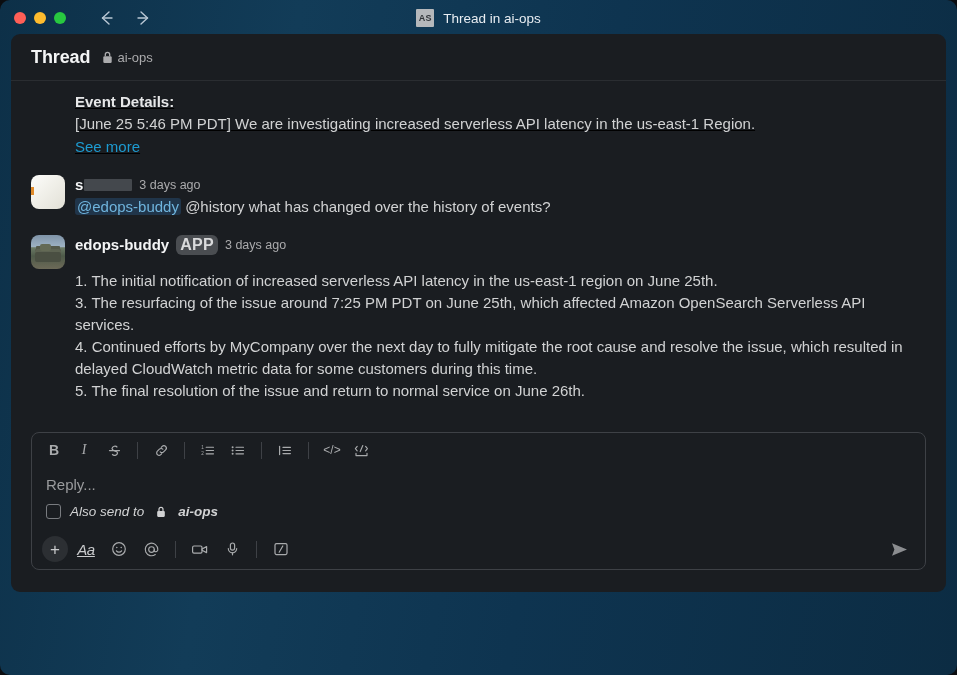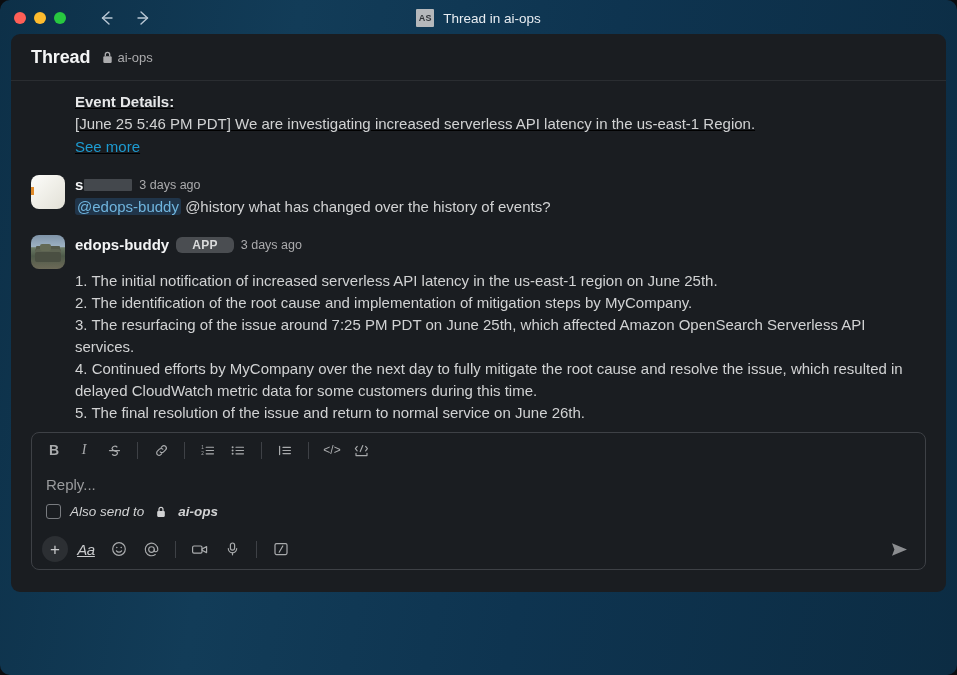--- a/index.html
+++ b/index.html
@@ -211,24 +211,24 @@
     width: 48px;
     height: 12px;
     background: #44484d;
     border-radius: 1px;
     vertical-align: -1px;
     margin-left: 1px;
   }
   .app-badge {
     background: #4a4d51;
     color: #d9dadb;
-    font-size: 12px;
+    font-size: 16px;
     font-weight: bold;
     border-radius: 6px;
-    padding: 1px 16px;
+    padding: 1px 4px;
     letter-spacing: 0.3px;
   }
   .msg-time {
     color: #ababad;
     font-size: 12.5px;
   }
 
   .msg-text {
     color: #d1d2d3;
     font-size: 15px;
@@ -425,21 +425,20 @@
       <div class="message">
         <div class="avatar avatar-bot"></div>
         <div class="msg-body">
           <div class="msg-head">
             <span class="msg-author">edops-buddy</span>
             <span class="app-badge">APP</span>
             <span class="msg-time">3 days ago</span>
           </div>
           <div class="list">
             <div class="list-item">1. The initial notification of increased serverless API latency in the us-east-1 region on June 25th.</div>
-            <div class="list-item">2. The identification of the root cause and implementation of mitigation steps by MyCompany.</div>
             <div class="list-item">3. The resurfacing of the issue around 7:25 PM PDT on June 25th, which affected Amazon OpenSearch Serverless API services.</div>
             <div class="list-item">4. Continued efforts by MyCompany over the next day to fully mitigate the root cause and resolve the issue, which resulted in delayed CloudWatch metric data for some customers during this time.</div>
             <div class="list-item">5. The final resolution of the issue and return to normal service on June 26th.</div>
           </div>
         </div>
       </div>
 
     </div>
 
     <div class="composer-wrap">

